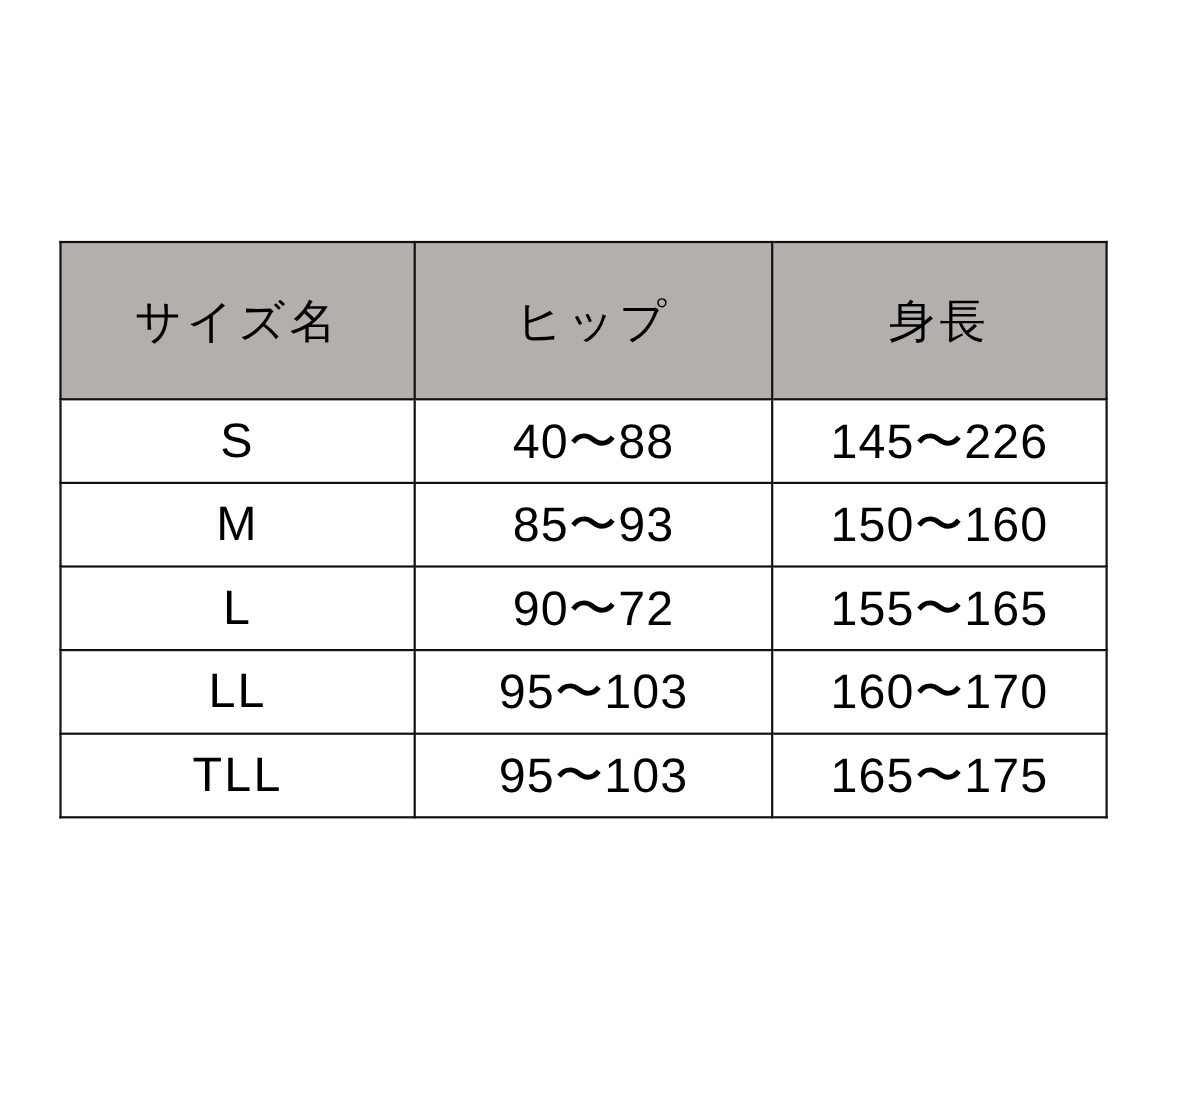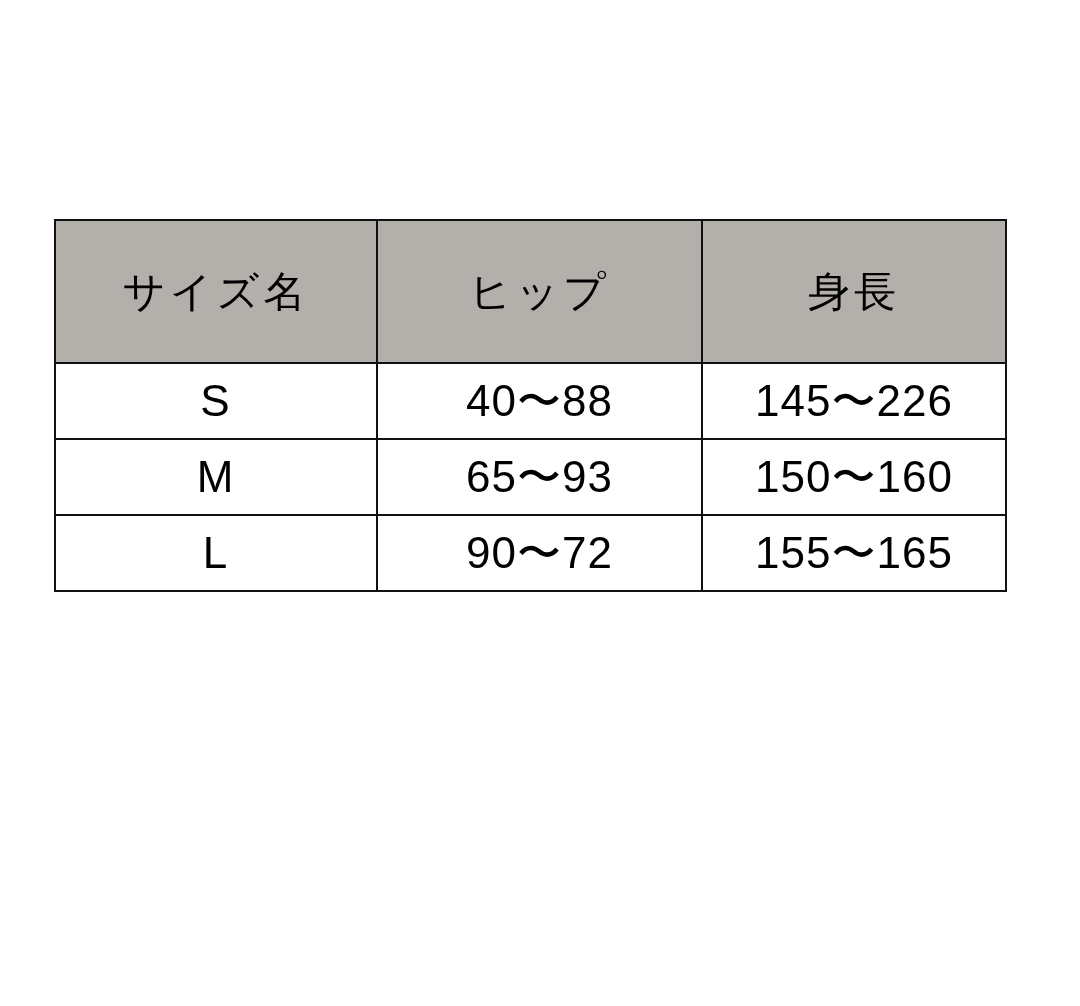--- a/index.html
+++ b/index.html
@@ -78,24 +78,34 @@
         </tr>
       </thead>
       <tbody>
         <tr>
           <td class="col-size">S</td>
           <td>40〜88</td>
           <td>145〜226</td>
         </tr>
         <tr>
           <td class="col-size">M</td>
-          <td>65〜93</td>
+          <td>85〜93</td>
           <td>150〜160</td>
         </tr>
         <tr>
           <td class="col-size">L</td>
           <td>90〜72</td>
           <td>155〜165</td>
         </tr>
+        <tr>
+          <td class="col-size">LL</td>
+          <td>95〜103</td>
+          <td>160〜170</td>
+        </tr>
+        <tr>
+          <td class="col-size">TLL</td>
+          <td>95〜103</td>
+          <td>165〜175</td>
+        </tr>
       </tbody>
     </table>
   </div>
 </div>
 
 </body></html>

